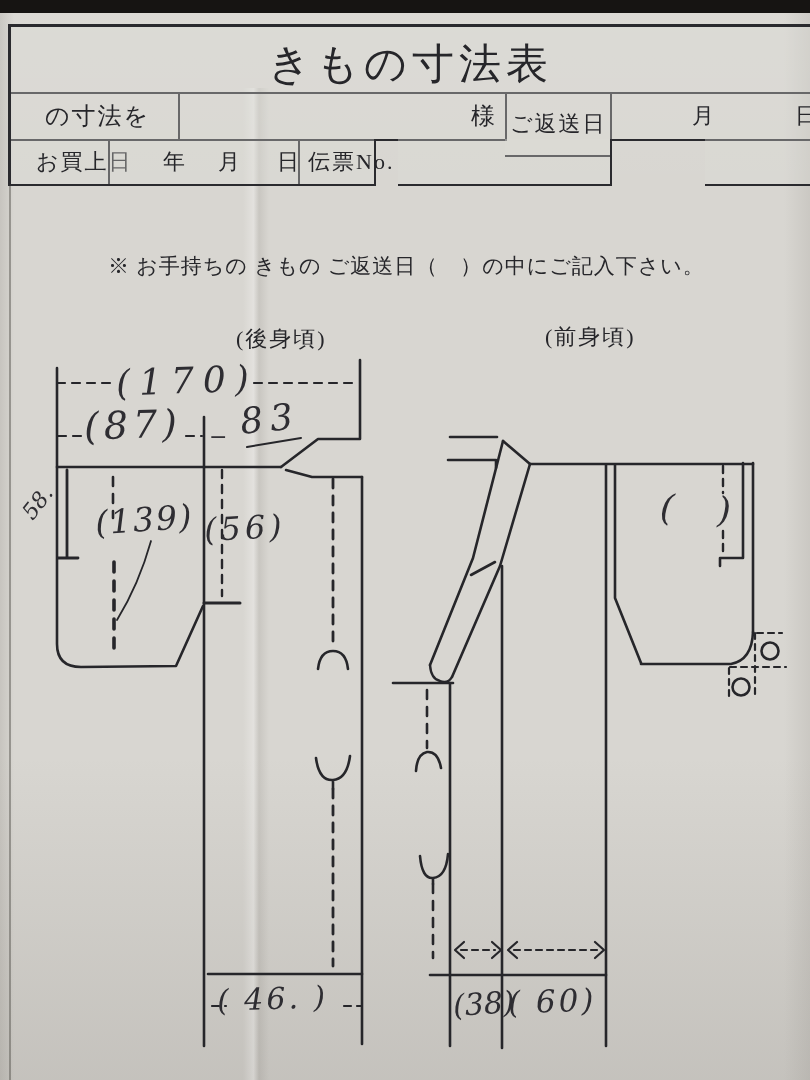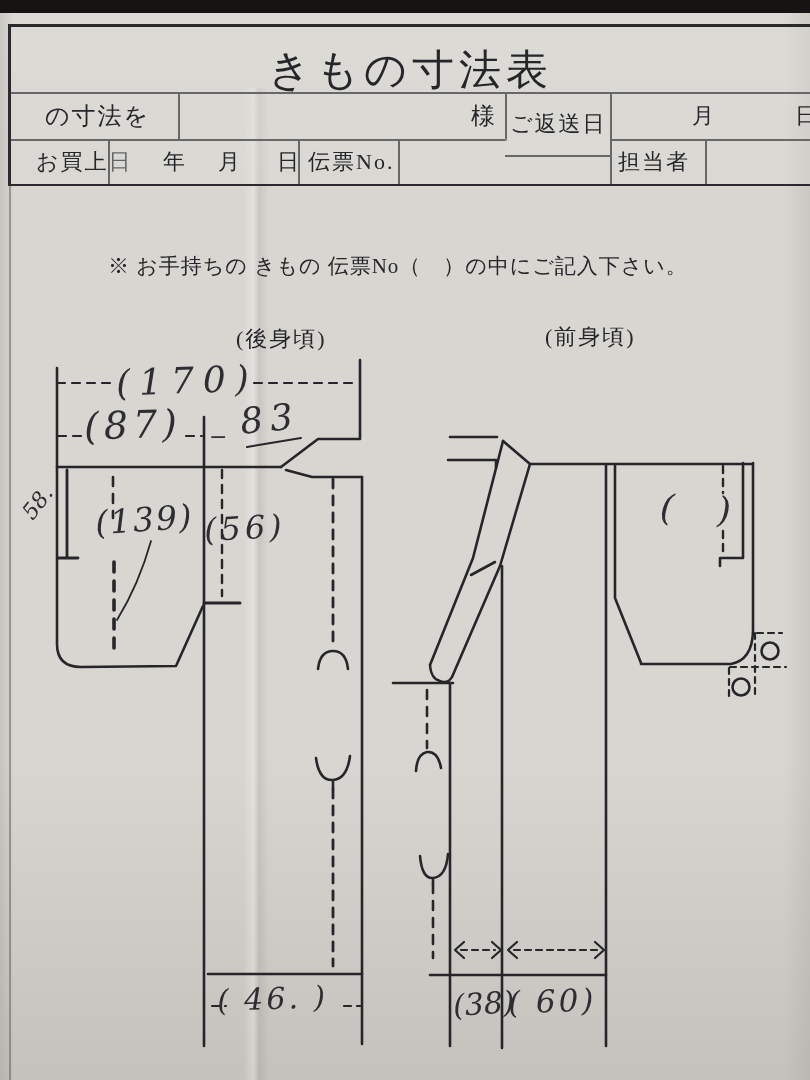--- a/index.html
+++ b/index.html
@@ -14,21 +14,21 @@
     color:#26262a;
   }
   .scanband{position:absolute;left:0;top:0;width:810px;height:13px;background:#161412;}
   .crease{position:absolute;top:88px;left:243px;width:26px;height:992px;
     background:linear-gradient(90deg, rgba(0,0,0,0) 0%, rgba(255,255,255,.28) 40%, rgba(110,105,98,.14) 62%, rgba(0,0,0,0) 100%);}
   .edgeline{position:absolute;left:9px;top:186px;width:2px;height:894px;background:#5a5751;opacity:.5;}
 
   
   .cell{position:absolute;box-sizing:border-box;border:2px solid #2a2a2e;background:rgba(222,220,215,.35);}
   .titlebox{left:8px;top:24px;width:802px;height:70px;border-width:3px 0 2px 3px;}
-  .title{width:100%;text-align:center;font-size:42px;letter-spacing:5px;padding-top:15px;}
+  .title{width:100%;text-align:center;font-size:42px;letter-spacing:5px;padding-top:9px;}
   .lbl{font-size:22px;letter-spacing:2px;}
   .cell .pad{position:absolute;top:50%;transform:translateY(-50%);white-space:nowrap;}
 
   .note{position:absolute;left:108px;top:252px;font-size:21px;letter-spacing:1px;white-space:nowrap;}
   .seclabel{position:absolute;font-size:22px;letter-spacing:2px;margin-left:46px;}
   .lab-back{left:190px;top:324px;}
   .lab-front{left:499px;top:322px;}
 
   svg.diag{position:absolute;left:0;top:0;pointer-events:none;}
 
@@ -76,30 +76,27 @@
   </div>
 
   <div class="cell" style="left:8px;top:139px;width:102px;height:47px;border-width:0 2px 2px 3px;">
     <span class="pad lbl" style="left:5px;margin-left:20px;">お買上日</span>
   </div>
   <div class="cell" style="left:108px;top:139px;width:192px;height:47px;border-width:0 2px 2px 0;">
     <span class="pad lbl" style="left:55px;">年</span>
     <span class="pad lbl" style="left:110px;">月</span>
     <span class="pad lbl" style="left:169px;">日</span>
   </div>
-  <div class="cell" style="left:298px;top:139px;width:102px;height:47px;border-width:0 2px 2px 0;">
+  <div class="cell" style="left:298px;top:139px;width:78px;height:47px;border-width:0 2px 2px 0;">
     <span class="pad lbl" style="left:10px;">伝票No.</span>
   </div>
   <div class="cell" style="left:398px;top:139px;width:214px;height:47px;border-width:0 2px 2px 0;"></div>
-  <div class="cell" style="left:610px;top:139px;width:97px;height:47px;border-width:0 2px 2px 0;">
-    <span class="pad lbl" style="left:8px;">担当者</span>
-  </div>
   <div class="cell" style="left:705px;top:139px;width:105px;height:47px;border-width:0 0 2px 0;"></div>
 
-  <div class="note">※ お手持ちの きもの 伝票No（　）の中にご記入下さい。</div>
+  <div class="note">※ お手持ちの きもの ご返送日（　）の中にご記入下さい。</div>
 
   <div class="seclabel lab-back">(後身頃)</div>
   <div class="seclabel lab-front">(前身頃)</div>
 
   <svg class="diag" width="810" height="1080" viewBox="0 0 810 1080">
     <g stroke="#26262a" fill="none" stroke-linecap="round" stroke-linejoin="round">
 
       <g>
 
         <path stroke-width="2.6" d="M57,368 V644 Q57,667 81,667 L176,666 L203,606"></path>

